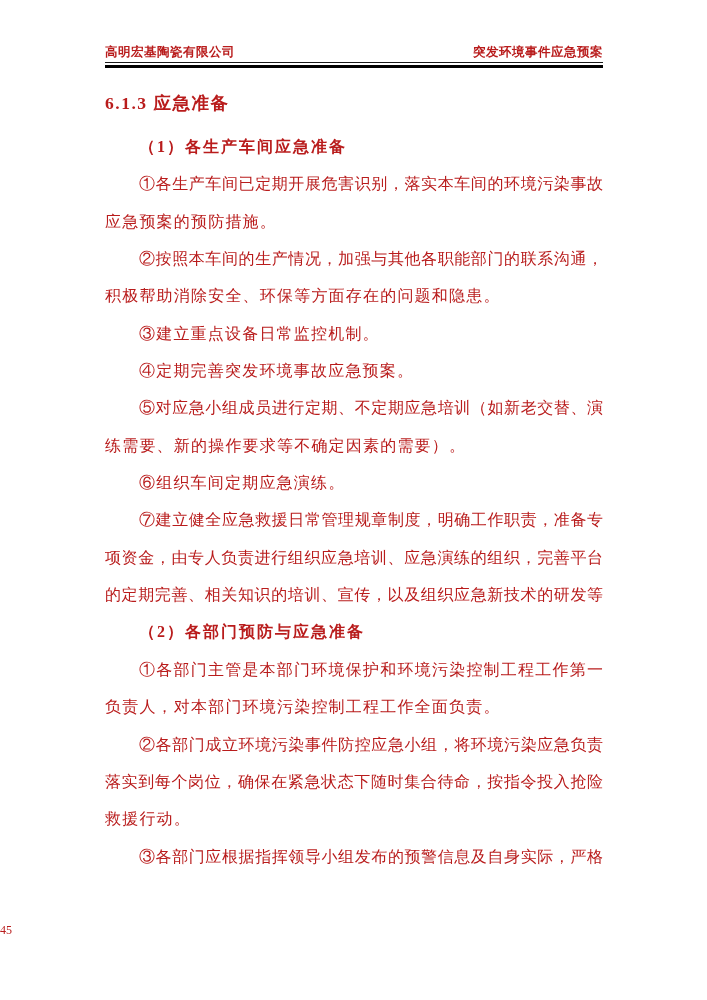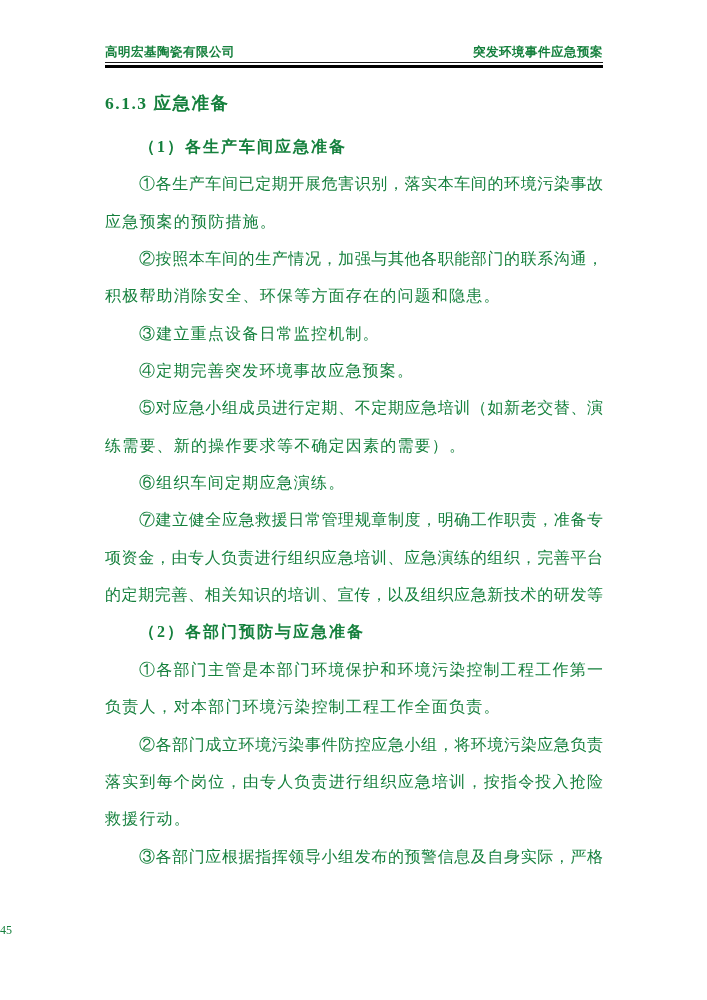--- a/index.html
+++ b/index.html
@@ -2,21 +2,21 @@
 <html><head>
 <meta charset="utf-8">
 <style>
   html, body { margin: 0; padding: 0; background: #e8e8e8; }
   .page {
     position: relative;
     width: 707px;
     height: 1000px;
     margin: 0 auto;
     background: #ffffff;
-    color: #15803d;
+    color: #b91c1c;
     font-family: "Liberation Serif", "DejaVu Serif", serif;
     overflow: hidden;
   }
   .header {
     position: absolute;
     left: 105px;
     right: 104px;
     top: 44px;
     display: flex;
     justify-content: space-between;
@@ -103,21 +103,21 @@
       <div class="line first fill">⑤对应急小组成员进行定期、不定期应急培训（如新老交替、演</div>
       <div class="line cont">练需要、新的操作要求等不确定因素的需要）。</div>
       <div class="line first">⑥组织车间定期应急演练。</div>
       <div class="line first fill">⑦建立健全应急救援日常管理规章制度，明确工作职责，准备专</div>
       <div class="line cont fill">项资金，由专人负责进行组织应急培训、应急演练的组织，完善平台</div>
       <div class="line cont fill">的定期完善、相关知识的培训、宣传，以及组织应急新技术的研发等</div>
       <div class="line heading">（2）各部门预防与应急准备</div>
       <div class="line first fill">①各部门主管是本部门环境保护和环境污染控制工程工作第一</div>
       <div class="line cont">负责人，对本部门环境污染控制工程工作全面负责。</div>
       <div class="line first fill">②各部门成立环境污染事件防控应急小组，将环境污染应急负责</div>
-      <div class="line cont fill">落实到每个岗位，由专人负责进行组织应急培训，按指令投入抢险</div>
+      <div class="line cont fill">落实到每个岗位，确保在紧急状态下随时集合待命，按指令投入抢险</div>
       <div class="line cont">救援行动。</div>
       <div class="line first fill">③各部门应根据指挥领导小组发布的预警信息及自身实际，严格</div>
     </div>
 
   <div class="footer">
     <span>45</span>
   </div>
 
 </div>
 

